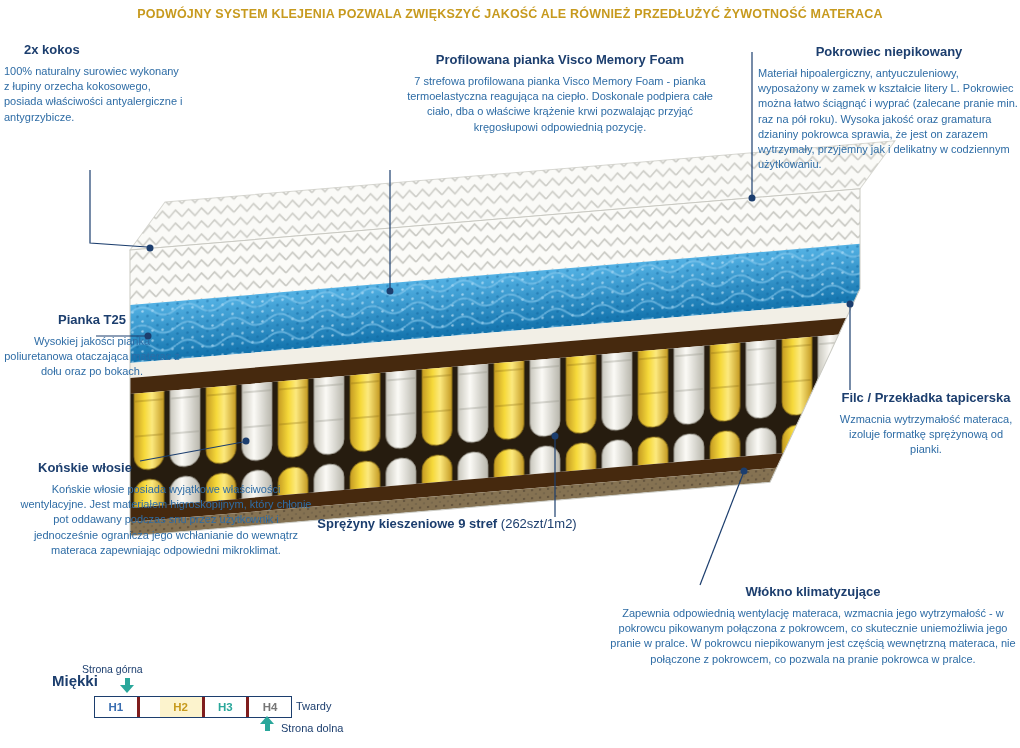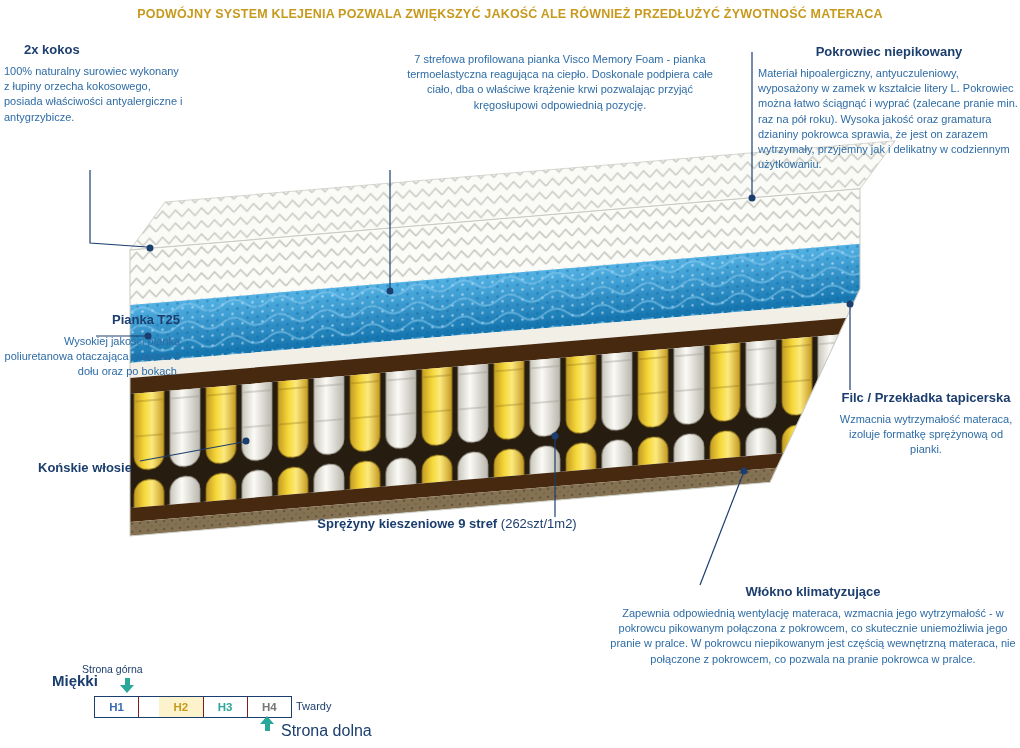--- a/index.html
+++ b/index.html
@@ -20,40 +20,40 @@
   .n-kokos{left:4px;top:42px;width:182px}
   .n-kokos h3{text-align:left;padding-left:20px}
   .n-kokos p{text-align:left}
 
   .n-visco{left:396px;top:52px;width:328px}
 
   .n-pokrowiec{left:758px;top:44px;width:262px}
   .n-pokrowiec p{text-align:left}
 
   .n-pianka{left:4px;top:312px;width:176px}
-  .n-pianka h3,.n-pianka p{text-align:right}
+  .n-pianka h3,.n-pianka p{text-align:center}
 
   .n-konskie{left:20px;top:460px;width:292px}
   .n-konskie h3{text-align:left;padding-left:18px}
 
   .n-sprezyny{left:298px;top:516px;width:298px}
   .n-sprezyny .suffix{font-weight:normal}
 
   .n-wlokno{left:606px;top:584px;width:414px}
   .n-filc{left:832px;top:390px;width:188px}
 
   
   .scale-top-label{position:absolute;left:82px;top:663px;font-size:10.5px;color:#1c3e6e}
-  .scale-bottom-label{position:absolute;left:281px;top:722px;font-size:16px;color:#1c3e6e}
+  .scale-bottom-label{position:absolute;left:281px;top:722px;font-size:11px;color:#1c3e6e}
   .soft-label{position:absolute;left:52px;top:672px;font-size:15px;font-weight:bold;color:#1c3e6e}
   .hard-label{position:absolute;left:296px;top:700px;font-size:11px;font-weight:normal;color:#1c3e6e}
   .firmness{position:absolute;left:94px;top:696px;width:198px;height:22px;
             border:1px solid #1c3e6e;display:flex;background:#fff}
   .firmness .cell{flex:1;display:flex;align-items:center;justify-content:center;
-                  font-size:11.5px;font-weight:bold;border-right:1px solid #7f1d1d;cursor:pointer}
+                  font-size:11.5px;font-weight:bold;border-right:3px solid #7f1d1d;cursor:pointer}
   .firmness .cell:last-child{border-right:none}
   .firmness .cell.sel{background:#fcf3cd}
   .arrow{position:absolute;width:14px}
   .arrow .shaft{width:5px;height:7px;background:#2aa79b;margin:0 auto}
   .arrow .head-down{width:0;height:0;border-left:7px solid transparent;border-right:7px solid transparent;border-top:8px solid #2aa79b}
   .arrow .head-up{width:0;height:0;border-left:7px solid transparent;border-right:7px solid transparent;border-bottom:8px solid #2aa79b}
   .a-down{left:120px;top:678px}
   .a-up{left:260px;top:716px}
 </style>
 </head>
@@ -154,35 +154,37 @@
       <circle cx="850" cy="304" r="3.5" stroke="none"></circle>
     </g>
   </svg>
 
   <div class="note n-kokos">
     <h3>2x kokos</h3>
     <p>100% naturalny surowiec wykonany z łupiny orzecha kokosowego, posiada właściwości antyalergiczne i antygrzybicze.</p>
   </div>
 
   <div class="note n-visco">
+    <h3>Profilowana pianka Visco Memory Foam</h3>
     <p>7 strefowa profilowana pianka Visco Memory Foam - pianka termoelastyczna reagująca na ciepło. Doskonale podpiera całe ciało, dba o właściwe krążenie krwi pozwalając przyjąć kręgosłupowi odpowiednią pozycję.</p>
   </div>
 
   <div class="note n-pokrowiec">
     <h3>Pokrowiec niepikowany</h3>
     <p>Materiał hipoalergiczny, antyuczuleniowy, wyposażony w zamek w kształcie litery L. Pokrowiec można łatwo ściągnąć i wyprać (zalecane pranie min. raz na pół roku). Wysoka jakość oraz gramatura dzianiny pokrowca sprawia, że jest on zarazem wytrzymały, przyjemny jak i delikatny w codziennym użytkowaniu.</p>
   </div>
 
   <div class="note n-pianka">
     <h3>Pianka T25</h3>
     <p>Wysokiej jakości pianka poliuretanowa otaczająca materac z dołu oraz po bokach.</p>
   </div>
 
   <div class="note n-konskie">
     <h3>Końskie włosie</h3>
+    <p>Końskie włosie posiada wyjątkowe właściwości wentylacyjne. Jest materiałem higroskopijnym, który chłonie pot oddawany podczas snu przez użytkownik i jednocześnie ogranicza jego wchłanianie do wewnątrz materaca zapewniając odpowiedni mikroklimat.</p>
   </div>
 
   <div class="note n-sprezyny">
     <h3>
       <span>Sprężyny kieszeniowe 9 stref</span>
       <span class="suffix">(262szt/1m2)</span>
     </h3>
   </div>
 
   <div class="note n-filc">

